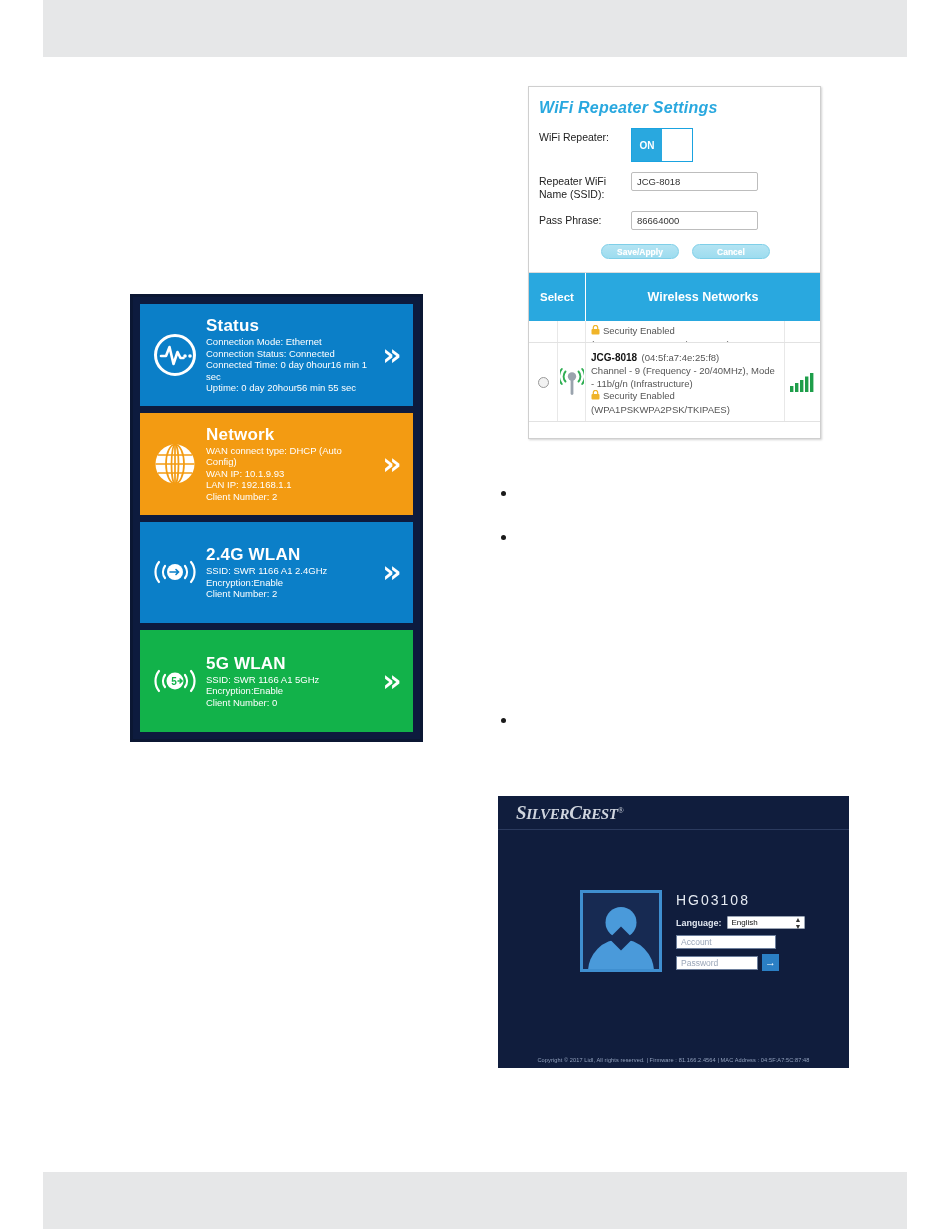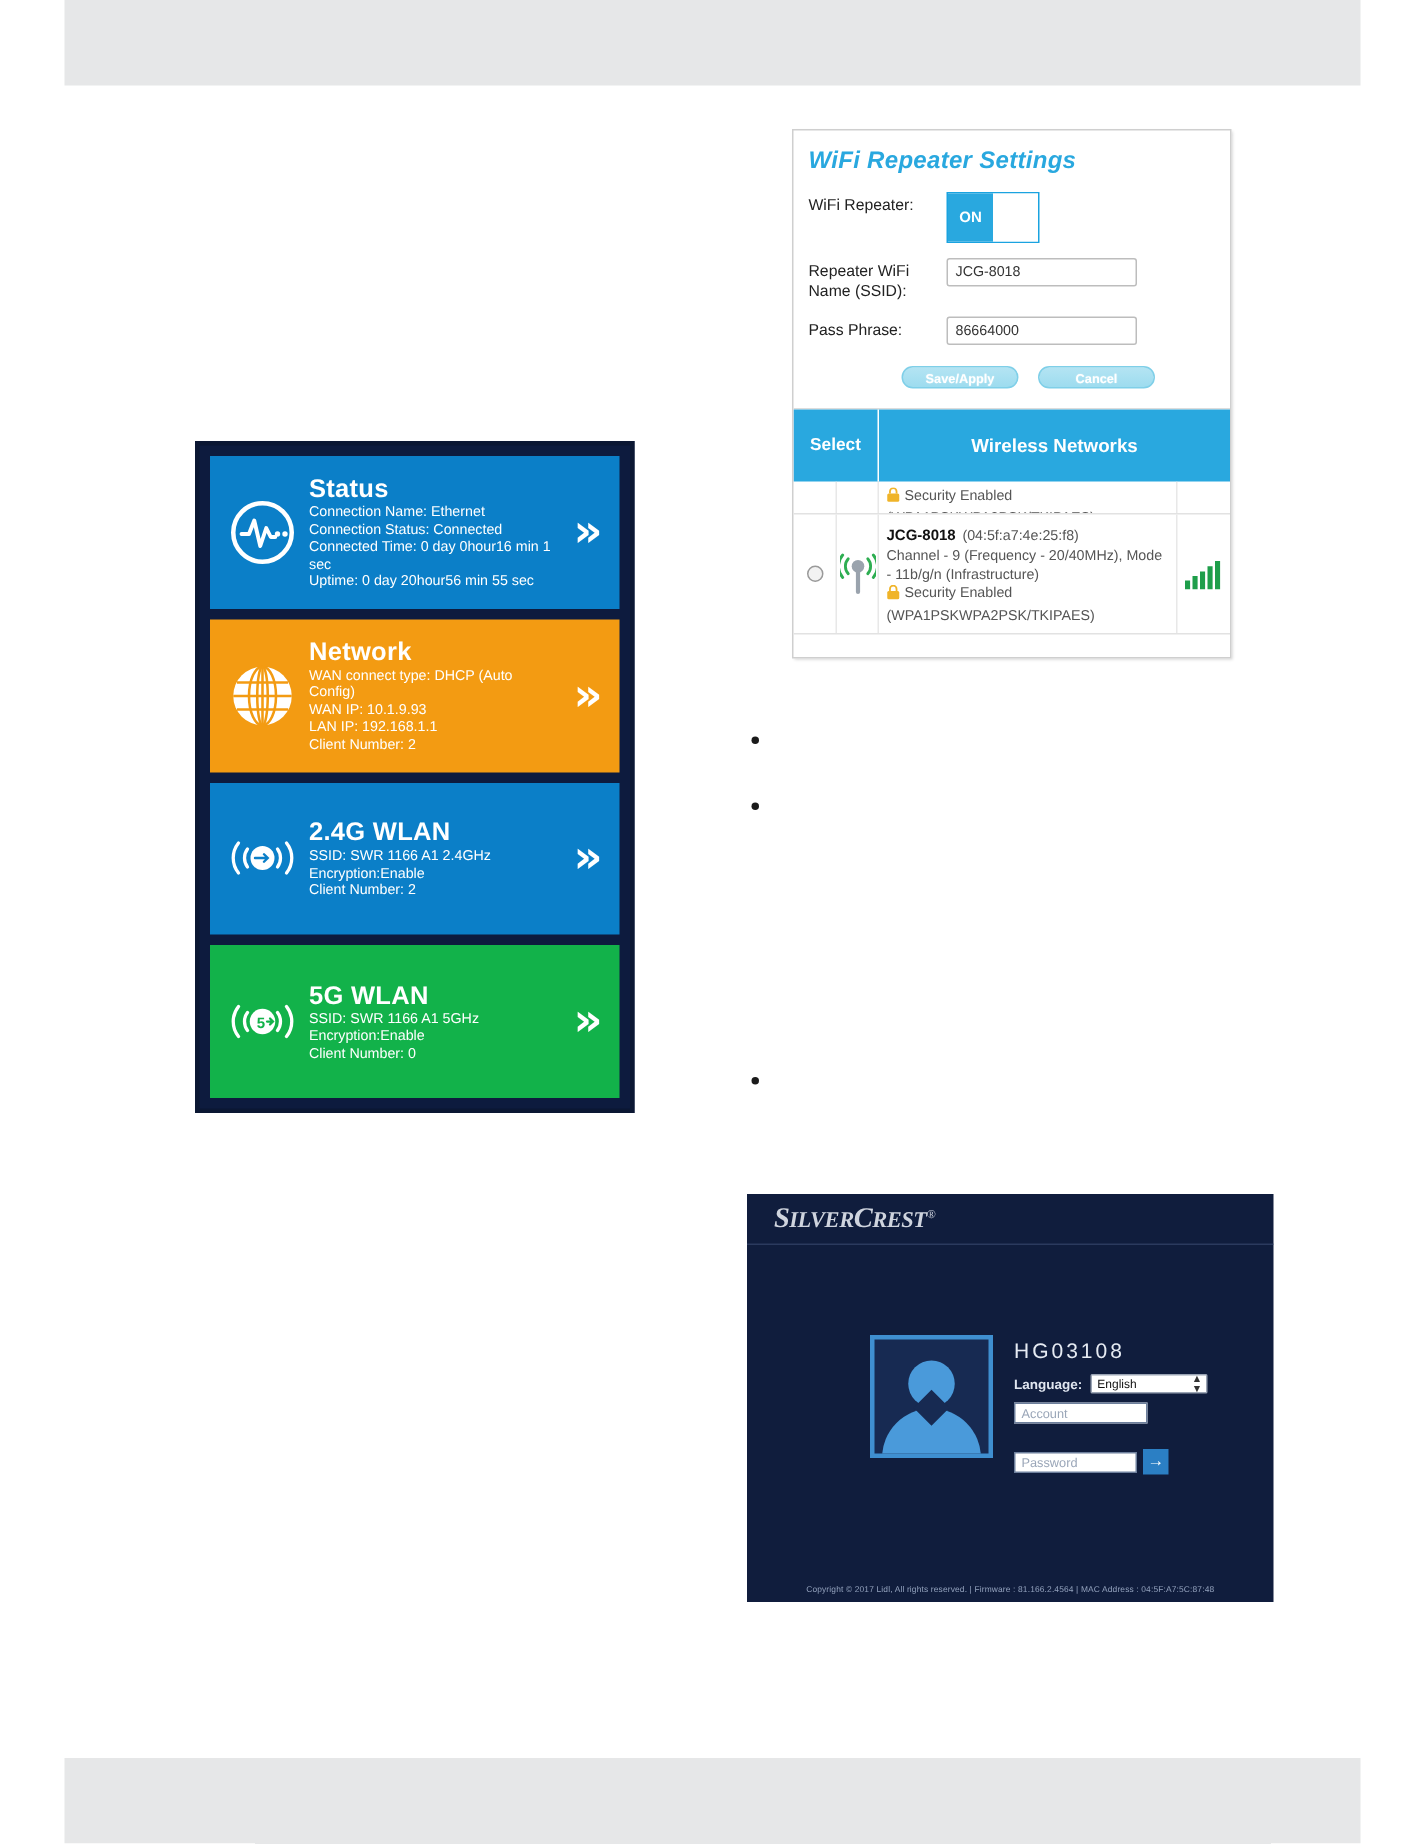--- a/index.html
+++ b/index.html
@@ -194,21 +194,21 @@
     border: 1px solid #9aa4b4; border-radius: 1px;
     display: flex; align-items: center; justify-content: space-between;
     padding: 0 2px 0 4px; font-size: 8px; color: #111;
   }
   .lang-select .arrows { font-size: 7px; line-height: 7px; color: #333; }
   .acct-input, .pwd-input {
     height: 14px; background: #ffffff; border: 1px solid #6d7f9c;
     font-size: 8.5px; color: #9aa6b8; padding: 0 4px; line-height: 12px;
     display: flex; align-items: center;
   }
-  .acct-input { width: 89px; margin-bottom: 17px; }
+  .acct-input { width: 100px; margin-bottom: 5px; }
   .pwd-line { display: flex; align-items: center; gap: 4px; }
   .pwd-input { width: 82px; justify-content: space-between; gap: 48px; }
   .eye { color: #2f7fc0; font-size: 9px; }
   .go-btn {
     width: 17px; height: 17px; background: #2b7fc4;
     display: flex; align-items: center; justify-content: center;
     color: #fff; font-size: 11px; line-height: 1;
   }
   .login-footer {
     position: absolute; left: 0; right: 0; bottom: 5px;
@@ -229,21 +229,21 @@
       <div class="ico">
         <svg width="46" height="46" viewBox="0 0 46 46">
           <circle cx="23" cy="23" r="19.5" fill="none" stroke="#fff" stroke-width="3"></circle>
           <path d="M9 24 h5 l3.5 -9 l4 17 l4 -12 l3 6 h3" fill="none" stroke="#fff" stroke-width="2.6" stroke-linejoin="round" stroke-linecap="round"></path>
           <circle cx="33" cy="24" r="1.8" fill="#fff"></circle>
           <circle cx="38" cy="24" r="1.8" fill="#fff"></circle>
         </svg>
       </div>
       <div class="body">
         <div class="title">Status</div>
-        <div class="ln">Connection Name: Ethernet</div>
+        <div class="ln">Connection Mode: Ethernet</div>
         <div class="ln">Connection Status: Connected</div>
         <div class="ln">Connected Time: 0 day 0hour16 min 1 sec</div>
         <div class="ln">Uptime: 0 day 20hour56 min 55 sec</div>
       </div>
       <div class="chev">»</div>
     </div>
 
     <div class="scard c-network">
       <div class="ico">
         <svg width="46" height="46" viewBox="0 0 46 46">

